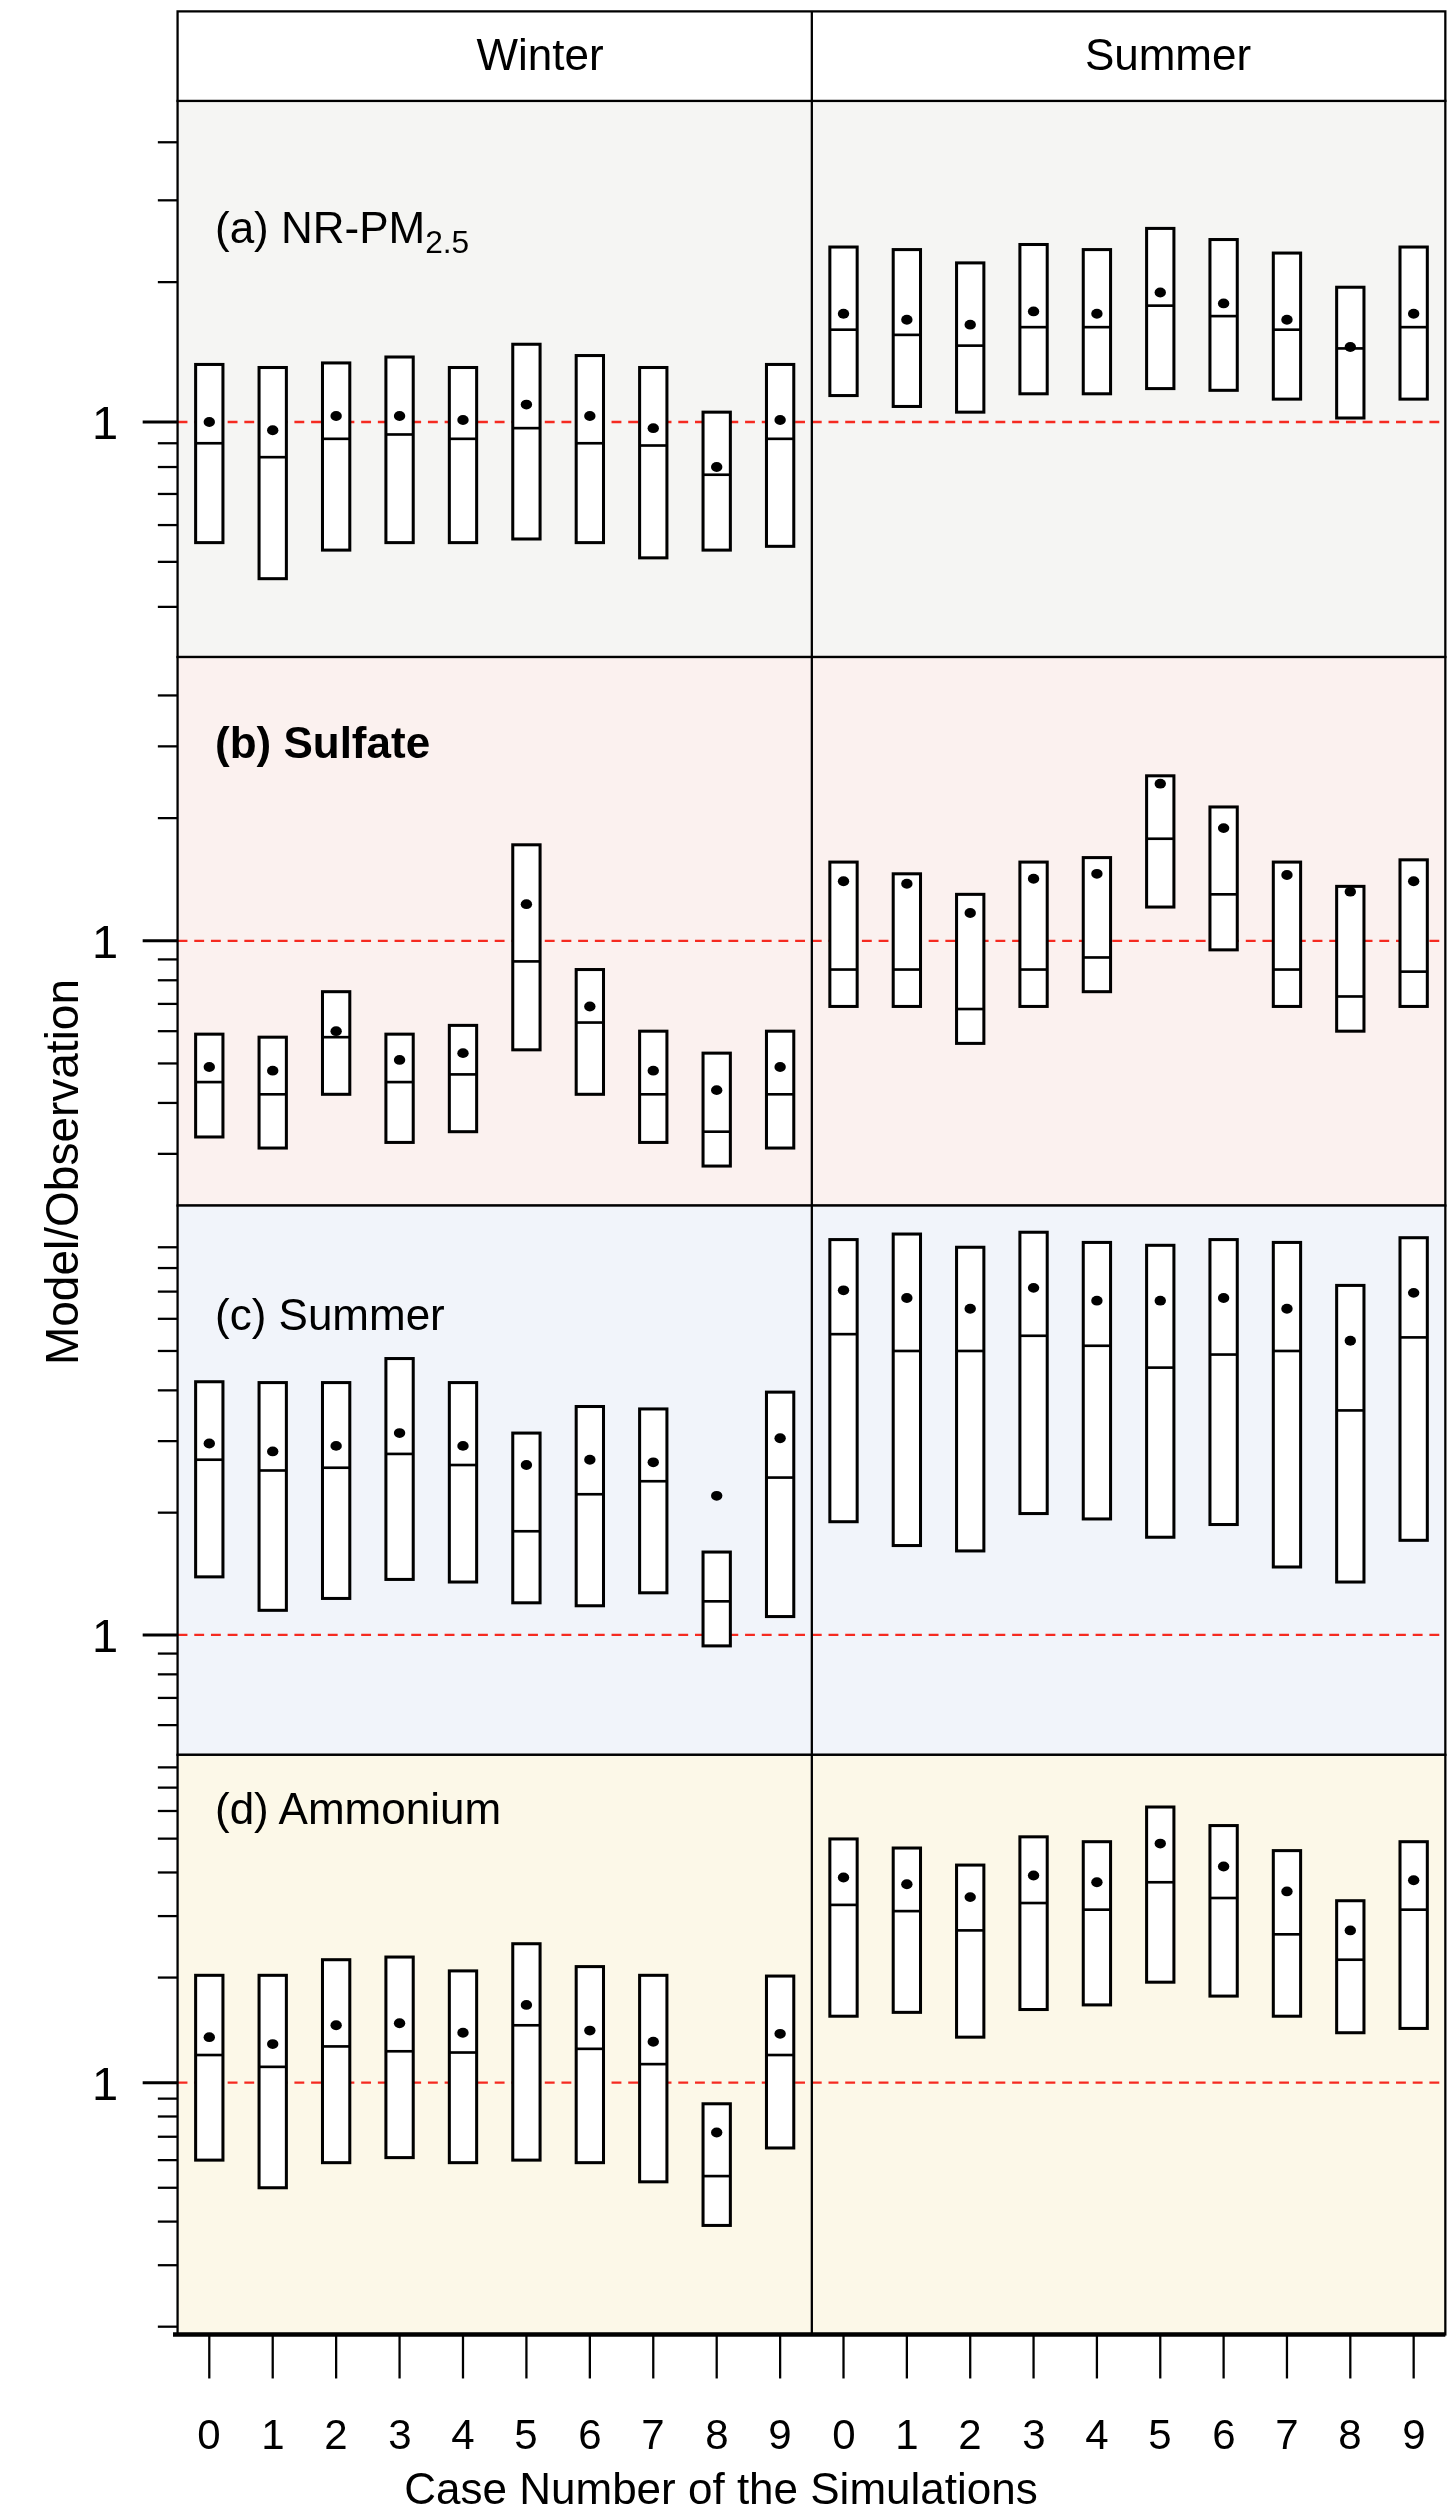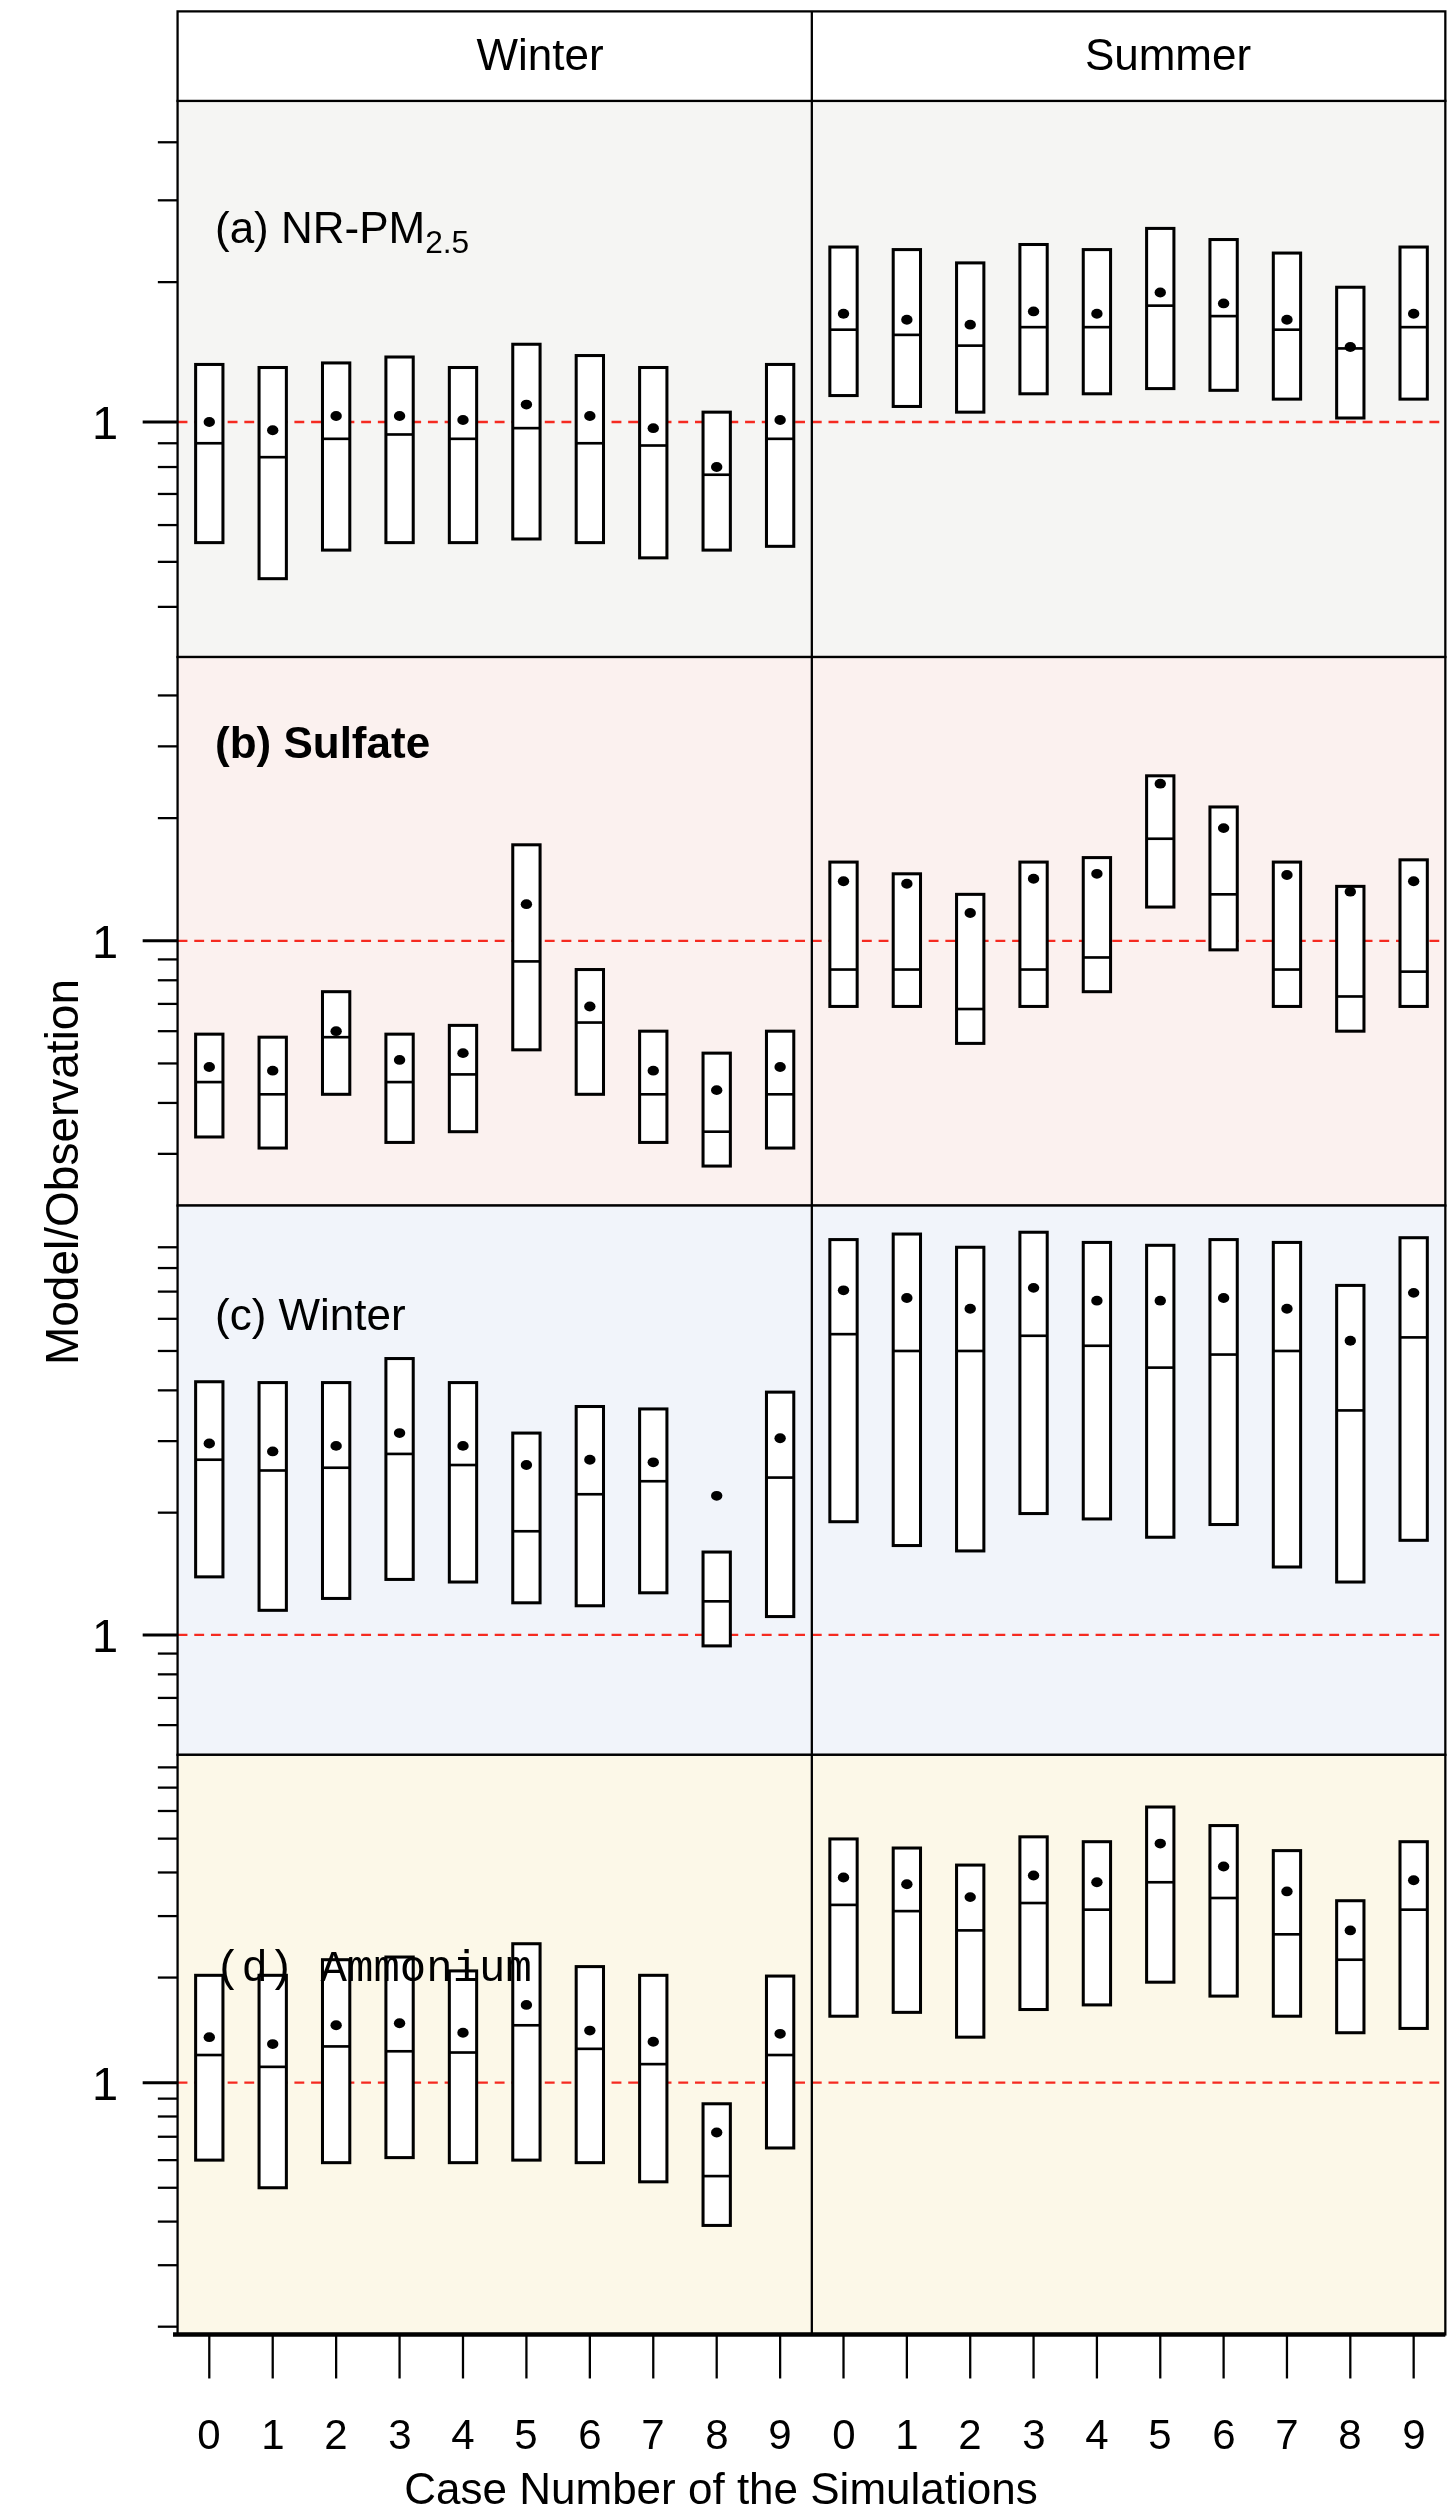--- a/index.html
+++ b/index.html
@@ -350,23 +350,23 @@
   <div class="abs hdr-label" style="left:178px;top:30px;width:724px;">Winter</div>
   <div class="abs hdr-label" style="left:812px;top:30px;width:712px;">Summer</div>
 
   <div class="abs panel-label" style="left:215px;top:203px;">
     <span>(a) NR-PM</span><sub>2.5</sub>
   </div>
   <div class="abs panel-label" style="left:215px;top:718px;font-weight:bold;">
     <span>(b) Sulfate</span><sub></sub>
   </div>
   <div class="abs panel-label" style="left:215px;top:1290px;">
-    <span>(c) Winter</span><sub></sub>
+    <span>(c) Summer</span><sub></sub>
   </div>
-  <div class="abs panel-label" style="left:215px;top:1944px;font-family:Liberation Mono, monospace;">
+  <div class="abs panel-label" style="left:215px;top:1784px;">
     <span>(d) Ammonium</span><sub></sub>
   </div>
 
   <div class="abs y-title" style="left:62px;top:1172px;">Model/Observation</div>
   <div class="abs x-title" style="left:721px;top:2464px;">Case Number of the Simulations</div>
 
   <div id="dyn-labels">
       <div class="abs y-one-label" style="left: 105px; top: 422px;">1</div>
       <div class="abs y-one-label" style="left: 105px; top: 941px;">1</div>
       <div class="abs y-one-label" style="left: 105px; top: 1635px;">1</div>

